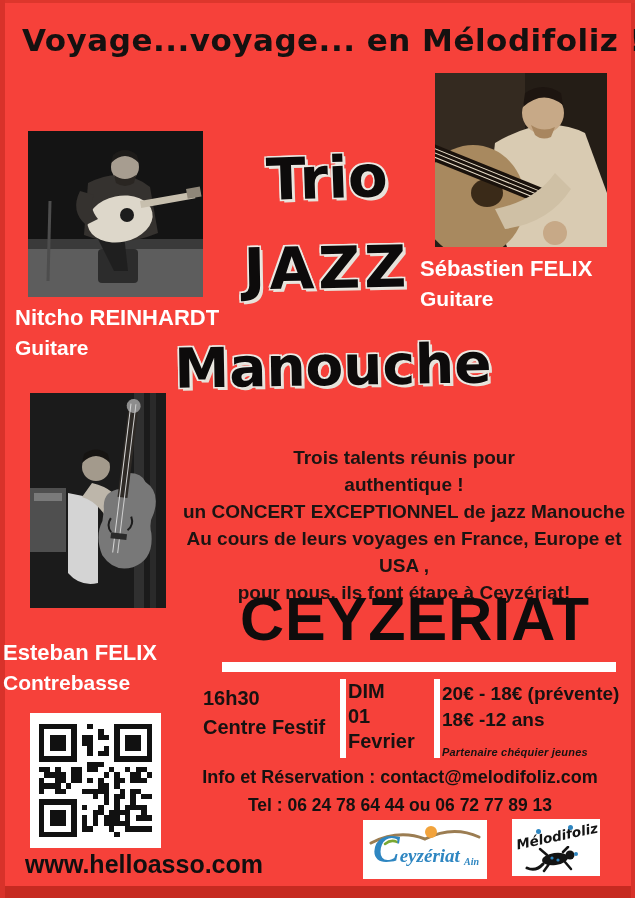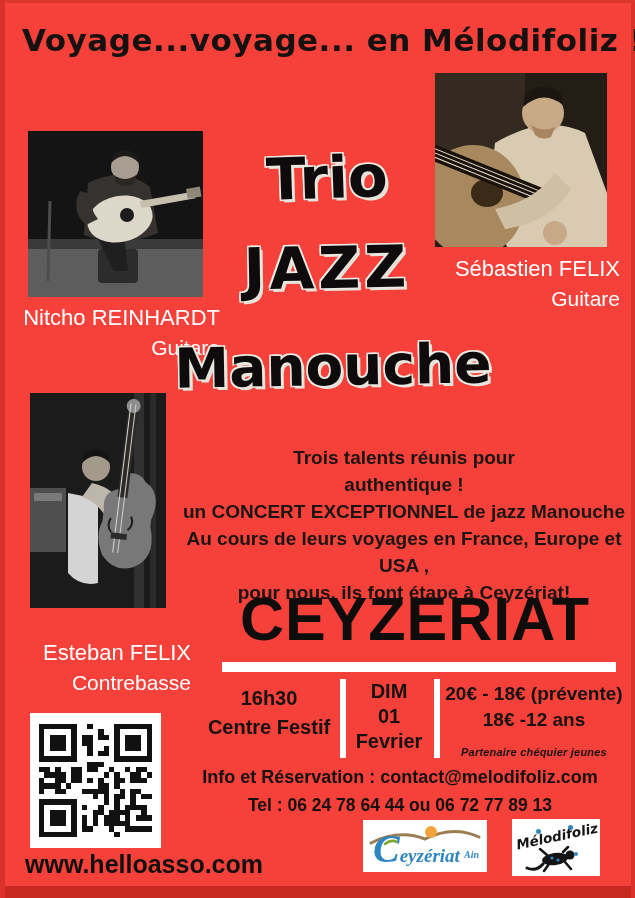--- a/index.html
+++ b/index.html
@@ -13,21 +13,21 @@
     position:absolute;left:22px;top:22px;width:480px;
     font-family:"DejaVu Sans", sans-serif;
     font-size:31px;font-weight:700;color:#151110;letter-spacing:0.5px;
     white-space:nowrap;
   }
   .photo{position:absolute;overflow:hidden;display:block;margin:0;}
   .photo svg{display:block;width:100%;height:100%;}
   .photo-nitcho{left:28px;top:131px;width:175px;height:166px;}
   .photo-sebastien{left:435px;top:73px;width:172px;height:174px;}
   .photo-esteban{left:30px;top:393px;width:136px;height:215px;}
-  .caption{position:absolute;text-align:right;color:#ffffff;font-weight:400;}
+  .caption{position:absolute;text-align:left;color:#ffffff;font-weight:700;}
   .caption .name{font-size:22px;line-height:30px;display:block;}
   .caption .instr{font-size:21px;line-height:30px;display:block;}
   .caption-nitcho{left:15px;top:303px;width:205px;}
   .caption-sebastien{left:420px;top:254px;width:200px;}
   .caption-esteban{left:3px;top:612px;width:188px;margin-top:26px;}
   .title-line{
     position:absolute;text-align:center;
     font-family:"DejaVu Sans", sans-serif;font-weight:800;color:#0d0b0b;
     text-shadow:-1.5px -1.5px 0 #ece9e3, 1.5px -1.5px 0 #ece9e3, -1.5px 1.5px 0 #ece9e3, 3px 3px 0 #e6e2da;
   }
@@ -39,35 +39,35 @@
     font-size:19px;font-weight:700;color:#1c1412;line-height:27px;
   }
   .city{
     position:absolute;left:195px;top:584px;width:440px;text-align:center;
     font-size:61px;font-weight:800;letter-spacing:1px;color:#0f0c0c;
   }
   .rule{position:absolute;left:222px;top:662px;width:394px;height:10px;background:#ffffff;}
   .vdiv{position:absolute;width:6px;height:79px;top:679px;background:#ffffff;}
   .vdiv-1{left:340px;}
   .vdiv-2{left:434px;}
-  .sched{position:absolute;text-align:center;color:#171211;font-weight:700;}
+  .sched{position:absolute;color:#171211;font-weight:700;}
   .sched-left{left:203px;top:684px;width:132px;font-size:20px;line-height:29px;}
   .sched-mid{left:348px;top:679px;width:82px;font-size:20px;line-height:25px;}
   .sched-right{left:442px;top:681px;width:184px;font-size:19px;line-height:26px;}
   .partner{font-size:11px;font-style:italic;margin-top:6px;letter-spacing:0.2px;}
   .contact-info{position:absolute;left:120px;top:767px;width:560px;text-align:center;
     font-size:18px;font-weight:700;color:#161110;}
   .contact-phone{position:absolute;left:120px;top:795px;width:560px;text-align:center;
     font-size:17.5px;font-weight:700;color:#161110;}
   .qr{position:absolute;left:30px;top:713px;width:131px;height:135px;background:#ffffff;
     box-sizing:border-box;padding:9px;}
   .qr svg{display:block;width:100%;height:100%;}
   .website{position:absolute;left:25px;top:850px;font-size:25px;font-weight:800;color:#120f0f;}
   .logo{position:absolute;background:#ffffff;}
-  .logo-ceyzeriat{left:363px;top:820px;width:124px;height:52px;}
+  .logo-ceyzeriat{left:363px;top:820px;width:124px;height:59px;}
   .logo-melodifoliz{left:512px;top:819px;width:88px;height:57px;}
   .ceyz-hills{position:absolute;left:6px;top:3px;width:112px;height:24px;}
   .ceyz-text{
     position:absolute;left:10px;top:9px;width:108px;
     font-family:"Liberation Serif", serif;font-style:italic;font-weight:700;
     font-size:19px;color:#2e86c1;line-height:40px;
   }
   .ceyz-text::first-letter{font-size:40px;}
   .ceyz-region{position:absolute;right:8px;bottom:12px;font-family:"Liberation Serif", serif;
     font-style:italic;font-size:10px;font-weight:700;color:#2e86c1;}

